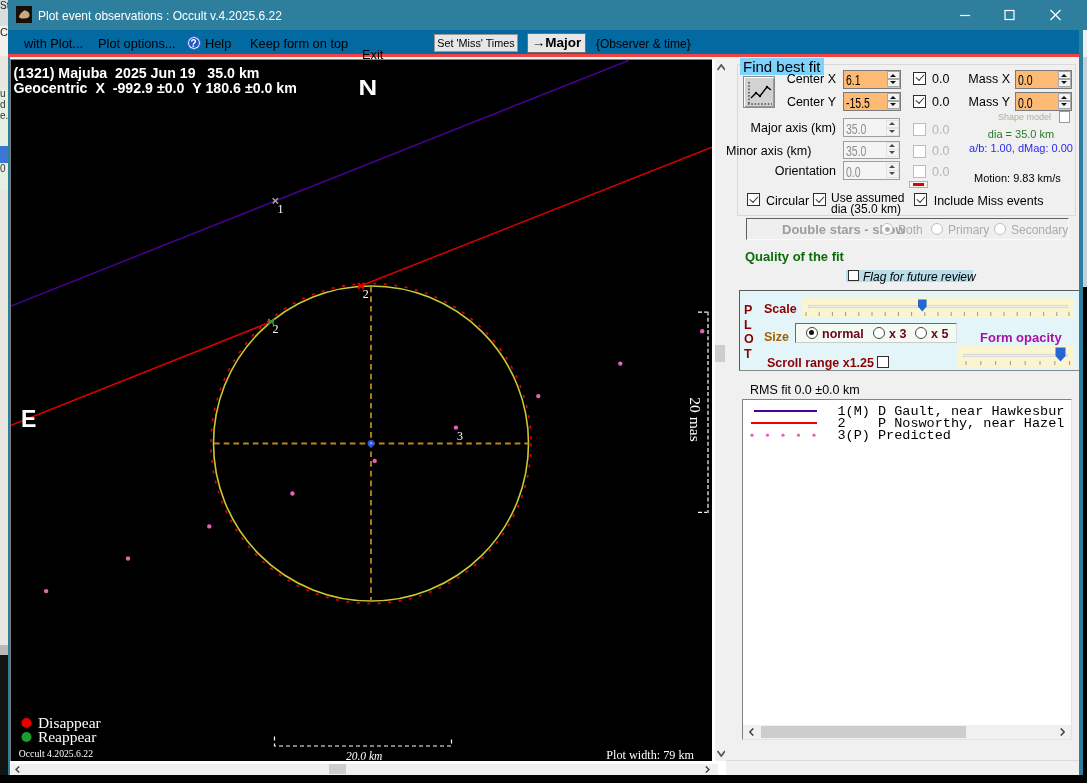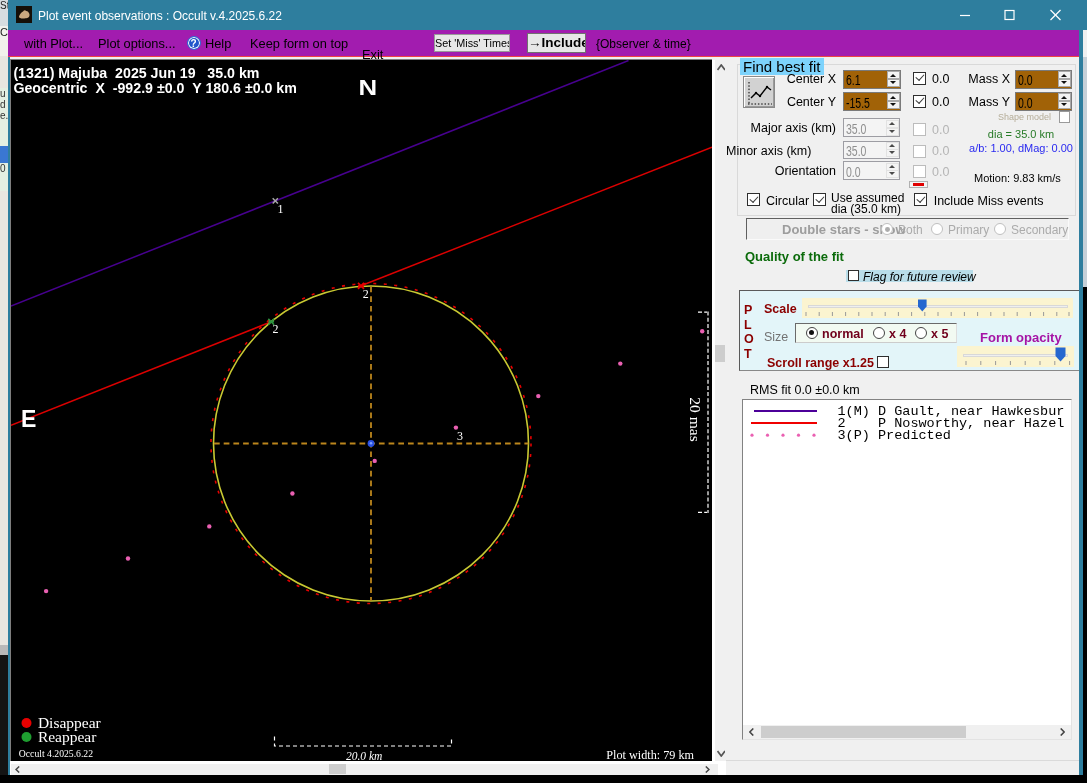--- a/index.html
+++ b/index.html
@@ -6,32 +6,32 @@
   html,body { width:1087px; height:783px; overflow:hidden; background:#000; }
   #screen { position:absolute; left:0; top:0; width:1087px; height:783px; background:#000;
             font-family:"Liberation Sans", sans-serif; }
   .abs { position:absolute; }
   
   #sliver { left:0; top:0; width:8px; height:655px; background:#e8e6e0; overflow:hidden; }
   #win { left:8px; top:0; width:1073px; height:775px; background:#f0f0f0; }
   #titlebar { left:0; top:0; width:1073px; height:48px; background:#2e7e9e; }
   #title-ico { left:8px; top:6px; width:16px; height:17px; background:#150f08; }
   #title-txt { left:30px; top:8.5px; color:#fff; font-size:12px; }
-  #menubar { left:0; top:30px; width:1073px; height:27px; background:#a21caf; border-bottom:1px solid #ef4444; }
+  #menubar { left:0; top:30px; width:1073px; height:27px; background:#0369a1; border-bottom:3px solid #ef4444; }
   .mitem { top:6px; font-size:12.8px; color:#000; }
   .mbtn { background:#e7e7e7; border:1px solid #999; font-size:11.5px; text-align:center; color:#000; white-space:nowrap; overflow:hidden; }
   
   #plot { left:2px; top:58.5px; width:702px; height:703px; background:#000; border-top:1px solid #7e7e7e; border-left:1px solid #7e7e7e; }
   
   .sb { background:#f0f0f0; }
   .sbthumb { background:#cdcdcd; }
   
   #rpanel { left:718px; top:57px; width:353px; height:704px; background:#f0f0f0; font-size:12.5px; }
   .lbl { white-space:nowrap; }
-  .spin { background:#a16207; border:1px solid #7a7a7a; }
+  .spin { background:#fdba74; border:1px solid #7a7a7a; }
   .spin .val { position:absolute; left:2px; top:1.8px; font-size:14px; transform:scaleX(0.75); transform-origin:0 0; }
   .spin .btns { position:absolute; right:0.5px; top:0.5px; bottom:0.5px; width:12.5px;
     border:1px solid #a9a9a9; background:linear-gradient(to bottom,#f3f3f3 0 44%,#a9a9a9 44% 56%,#f3f3f3 56% 100%); }
   .spin .btns:before, .spin .btns:after { content:""; position:absolute; left:2.4px;
     border-left:3px solid transparent; border-right:3px solid transparent; }
   .spin .btns:before { top:24%; border-bottom:3.6px solid #111; margin-top:-1.8px; }
   .spin .btns:after  { top:76%; border-top:3.6px solid #111; margin-top:-1.8px; }
   .spin.dis { border-color:#9d9da3; background:#f4f4f4; }
   .spin.dis .val { color:#8f8f8f; }
   .spin.dis .btns { border-color:#e2e2e2; background:linear-gradient(to bottom,#f4f4f4 0 44%,#e2e2e2 44% 56%,#f4f4f4 56% 100%); }
@@ -74,22 +74,22 @@
         </g>
       </svg>
     </div>
     <div id="menubar" class="abs">
       <div class="abs mitem" style="left:16px;">with Plot...</div>
       <div class="abs mitem" style="left:90px;">Plot options...</div>
       <div class="abs" style="left:178.5px;top:6px;width:14px;height:14px;border-radius:50%;background:#2257cc;border:1px solid #3a6ad4;box-shadow:inset 0 0 0 1px #fff;color:#fff;font-size:10px;font-weight:bold;text-align:center;line-height:13px;">?</div>
       <div class="abs mitem" style="left:197px;">Help</div>
       <div class="abs mitem" style="left:242px;">Keep form on top</div>
       <div class="abs mitem" style="left:354px;margin-top:11px;">Exit</div>
-      <div class="abs mbtn" style="left:426px;top:4px;width:76px;height:18px;line-height:16px;font-size:10.8px;">Set 'Miss' Times</div>
-      <div class="abs mbtn" style="left:519px;top:3px;width:59px;height:20px;line-height:18px;font-size:13.5px;font-weight:bold;border-color:#707070;">→Include</div>
+      <div class="abs mbtn" style="left:426px;top:4px;width:84px;height:18px;line-height:16px;font-size:10.8px;">Set 'Miss' Times</div>
+      <div class="abs mbtn" style="left:519px;top:3px;width:59px;height:20px;line-height:18px;font-size:13.5px;font-weight:bold;border-color:#707070;">→Major</div>
       <div class="abs mitem" style="left:588px;top:7px;font-size:12px;">{Observer &amp; time}</div>
     </div>
     <div id="plot" class="abs">
       <svg width="701" height="702" viewBox="0 0 701 702" style="position:absolute;left:0;top:0;">
 
         <line x1="0" y1="246" x2="617.5" y2="0.5" stroke="#47008f" stroke-width="1.5"></line>
         <line x1="0" y1="365.2" x2="260.2" y2="261.8" stroke="#dc0000" stroke-width="1.5"></line>
         <line x1="350" y1="225.8" x2="701" y2="87.3" stroke="#dc0000" stroke-width="1.5"></line>
 
         <circle cx="360" cy="383.5" r="160" fill="none" stroke="#e40000" stroke-width="1.6" stroke-dasharray="3 7.5"></circle>
@@ -295,28 +295,28 @@
               <line x1="202" y1="14" x2="202" y2="18"></line>
               <line x1="215.2" y1="14" x2="215.2" y2="18"></line>
               <line x1="228.4" y1="14" x2="228.4" y2="18"></line>
               <line x1="241.6" y1="14" x2="241.6" y2="18"></line>
               <line x1="254.8" y1="14" x2="254.8" y2="18"></line>
               <line x1="267" y1="14" x2="267" y2="18"></line>
           </g>
           <path d="M116 1.5 L124.6 1.5 L124.6 8.5 L120.3 13.5 L116 8.5 Z" fill="#2667cf"></path>
         </svg>
       </div>
-      <div class="abs lbl" style="left:38px;top:273px;font-weight:normal;color:#737373;">Size</div>
+      <div class="abs lbl" style="left:38px;top:273px;font-weight:bold;color:#a16207;">Size</div>
       <div class="abs" style="left:69px;top:266px;width:162px;height:20px;background:#f2faf2;border:1px solid #6a6a6a;border-right-color:#ddd;border-bottom-color:#ccc;"></div>
       <div class="abs radio" style="left:79.5px;top:269.5px;border-color:#444;">
           <span class="abs" style="left:2.6px;top:2.6px;width:5px;height:5px;border-radius:50%;background:#111;"></span>
         </div>
       <div class="abs lbl" style="left:96px;top:270px;font-weight:bold;color:#70001c;">normal</div>
       <div class="abs radio" style="left:147px;top:269.5px;border-color:#444;"></div>
-      <div class="abs lbl" style="left:163px;top:270px;font-weight:bold;color:#70001c;">x 4</div>
+      <div class="abs lbl" style="left:163px;top:270px;font-weight:bold;color:#70001c;">x 3</div>
       <div class="abs radio" style="left:189.2px;top:269.5px;border-color:#444;"></div>
       <div class="abs lbl" style="left:205px;top:270px;font-weight:bold;color:#70001c;">x 5</div>
       <div class="abs lbl" style="left:254px;top:272.5px;font-weight:bold;font-size:13px;color:#a513a5;">Form opacity</div>
       <div class="abs" style="left:231px;top:289px;width:117px;height:21px;background:#fbf4d0;">
         <span class="abs" style="left:6px;top:8px;width:105px;height:3px;background:#efefef;border:1px solid #d8d8d8;"></span>
         <svg width="117" height="21" style="position:absolute;left:0;top:0;">
           <g stroke="#999" stroke-width="1">
             <line x1="9" y1="15" x2="9" y2="19"></line>
               <line x1="23.8" y1="15" x2="23.8" y2="19"></line>
               <line x1="38.6" y1="15" x2="38.6" y2="19"></line>

